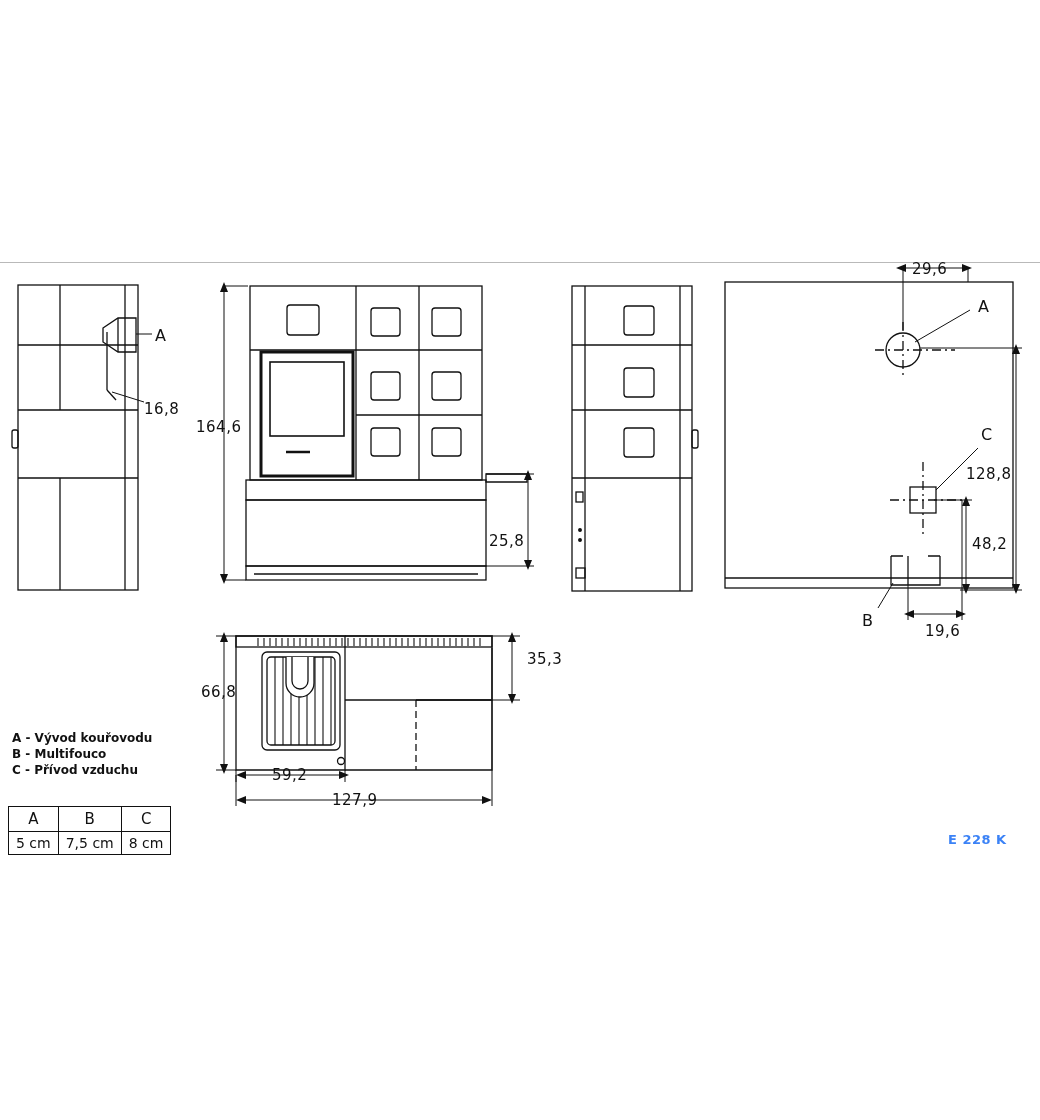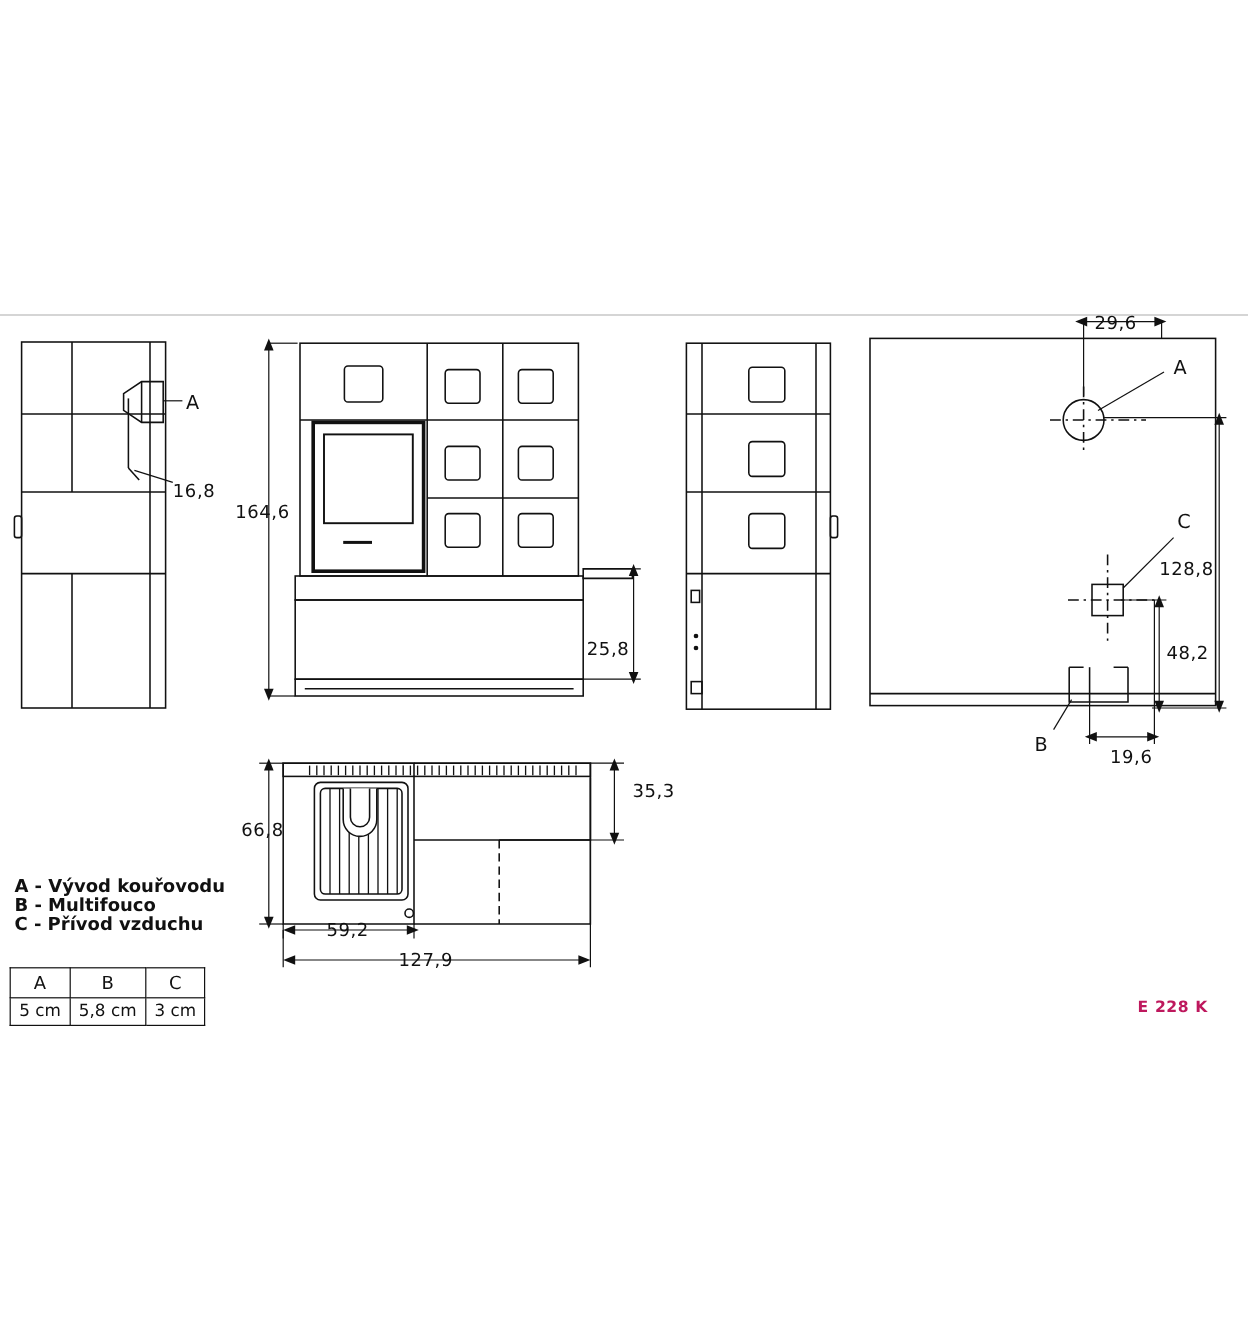--- a/index.html
+++ b/index.html
@@ -36,34 +36,34 @@
   }
   .calloutletter {
     font-family: "DejaVu Sans", sans-serif;
     font-size: 16px;
     fill: #111111;
   }
   .legend {
     position: absolute;
     left: 12px;
     top: 730px;
-    font-size: 15px;
+    font-size: 12px;
     line-height: 16px;
     font-weight: bold;
     color: #111111;
     white-space: nowrap;
   }
   .legend div { margin: 0; }
   .modelcode {
     position: absolute;
     left: 948px;
     top: 832px;
     font-size: 13px;
     font-weight: bold;
-    color: #be185d;
+    color: #3b82f6;
     letter-spacing: 0.5px;
   }
   table.spec {
     position: absolute;
     left: 8px;
     top: 806px;
     border-collapse: collapse;
     font-size: 14px;
   }
   table.spec td, table.spec th {
@@ -345,21 +345,21 @@
 
   <table class="spec">
     <tbody>
         <tr>
       <th>A</th>
       <th>B</th>
       <th>C</th>
     </tr>
     <tr>
       <td>5 cm</td>
-      <td>5,8 cm</td>
-      <td>3 cm</td>
+      <td>7,5 cm</td>
+      <td>8 cm</td>
     </tr>
   </tbody>
     </table>
 
   <div class="modelcode">E 228 K</div>
 
 </div>
 
 </body></html>

